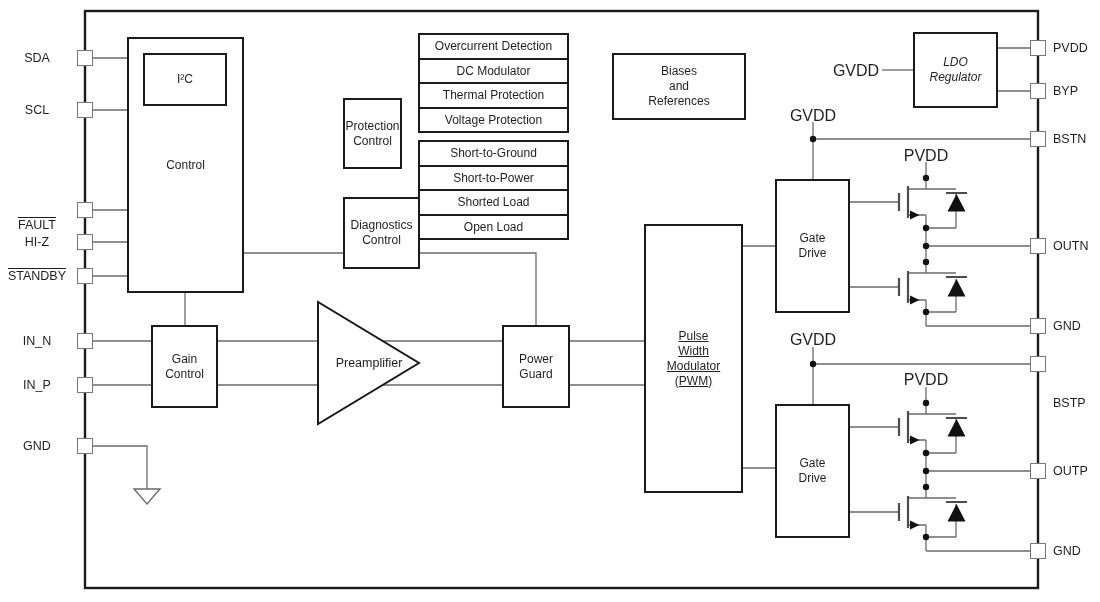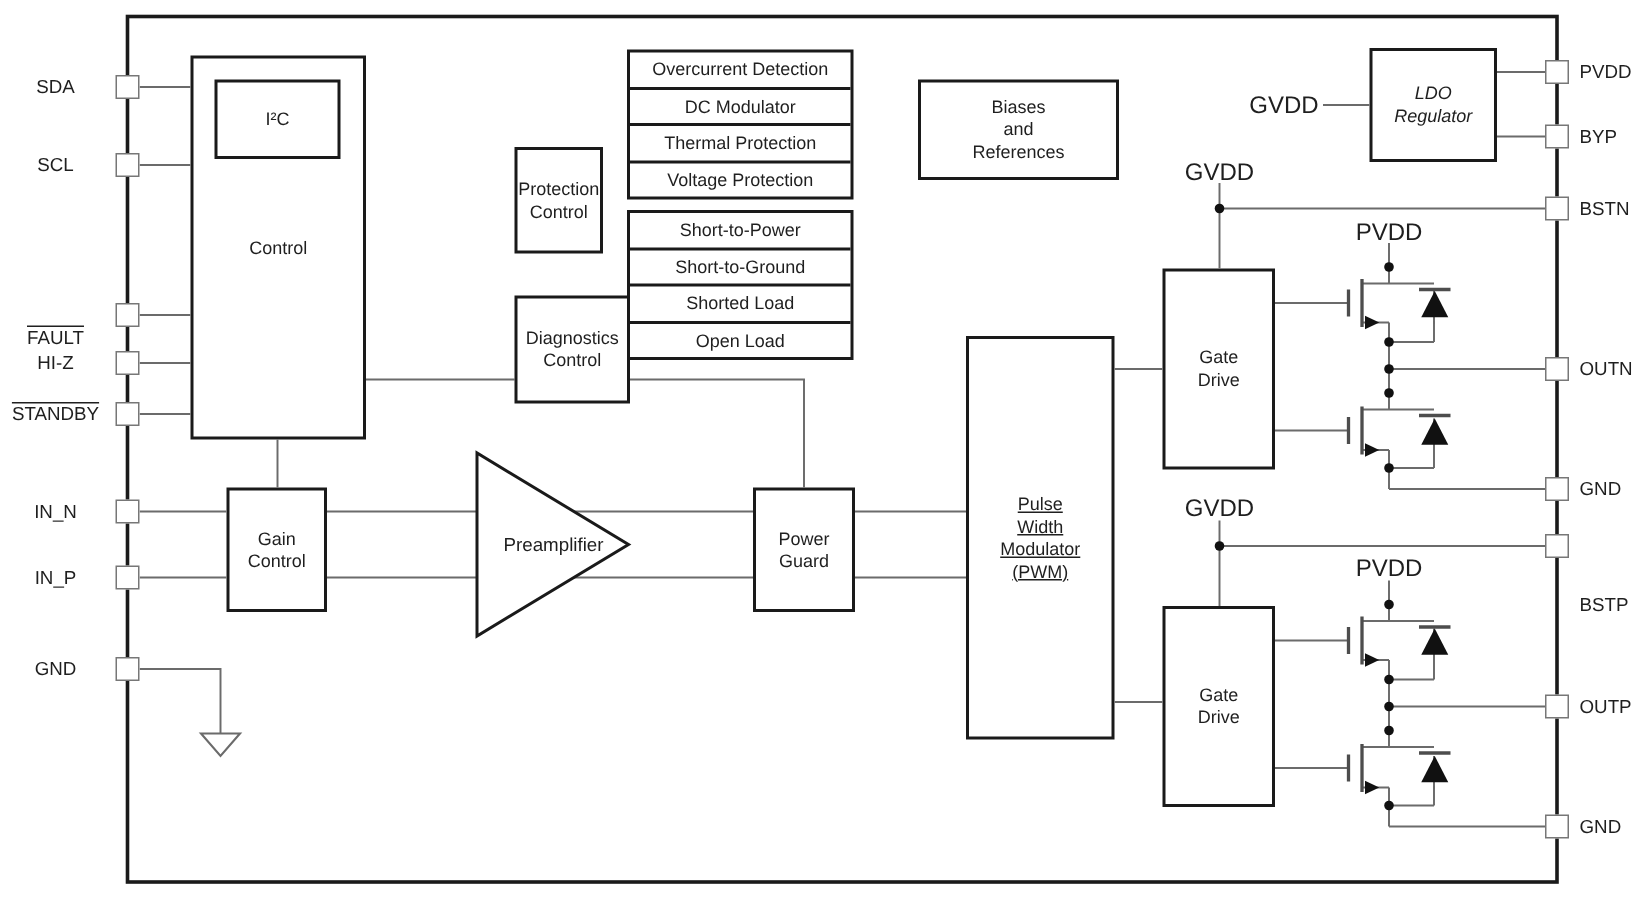--- a/index.html
+++ b/index.html
@@ -109,22 +109,22 @@
     <div class="cell">DC Modulator</div>
     <div class="cell">Thermal Protection</div>
     <div class="cell">Voltage Protection</div>
   </div>
 
   <div class="blk" style="left:343px;top:160px;width:77px;height:72px;margin-top:37px;">
     <span>Diagnostics
 Control</span>
   </div>
   <div class="rows" style="left:418px;top:140px;width:151px;height:100px;">
+    <div class="cell">Short-to-Ground</div>
     <div class="cell">Short-to-Power</div>
-    <div class="cell">Short-to-Ground</div>
     <div class="cell">Shorted Load</div>
     <div class="cell">Open Load</div>
   </div>
 
   <div class="blk" style="left:612px;top:53px;width:134px;height:67px;">
     <span>Biases
 and
 References</span>
   </div>
 

